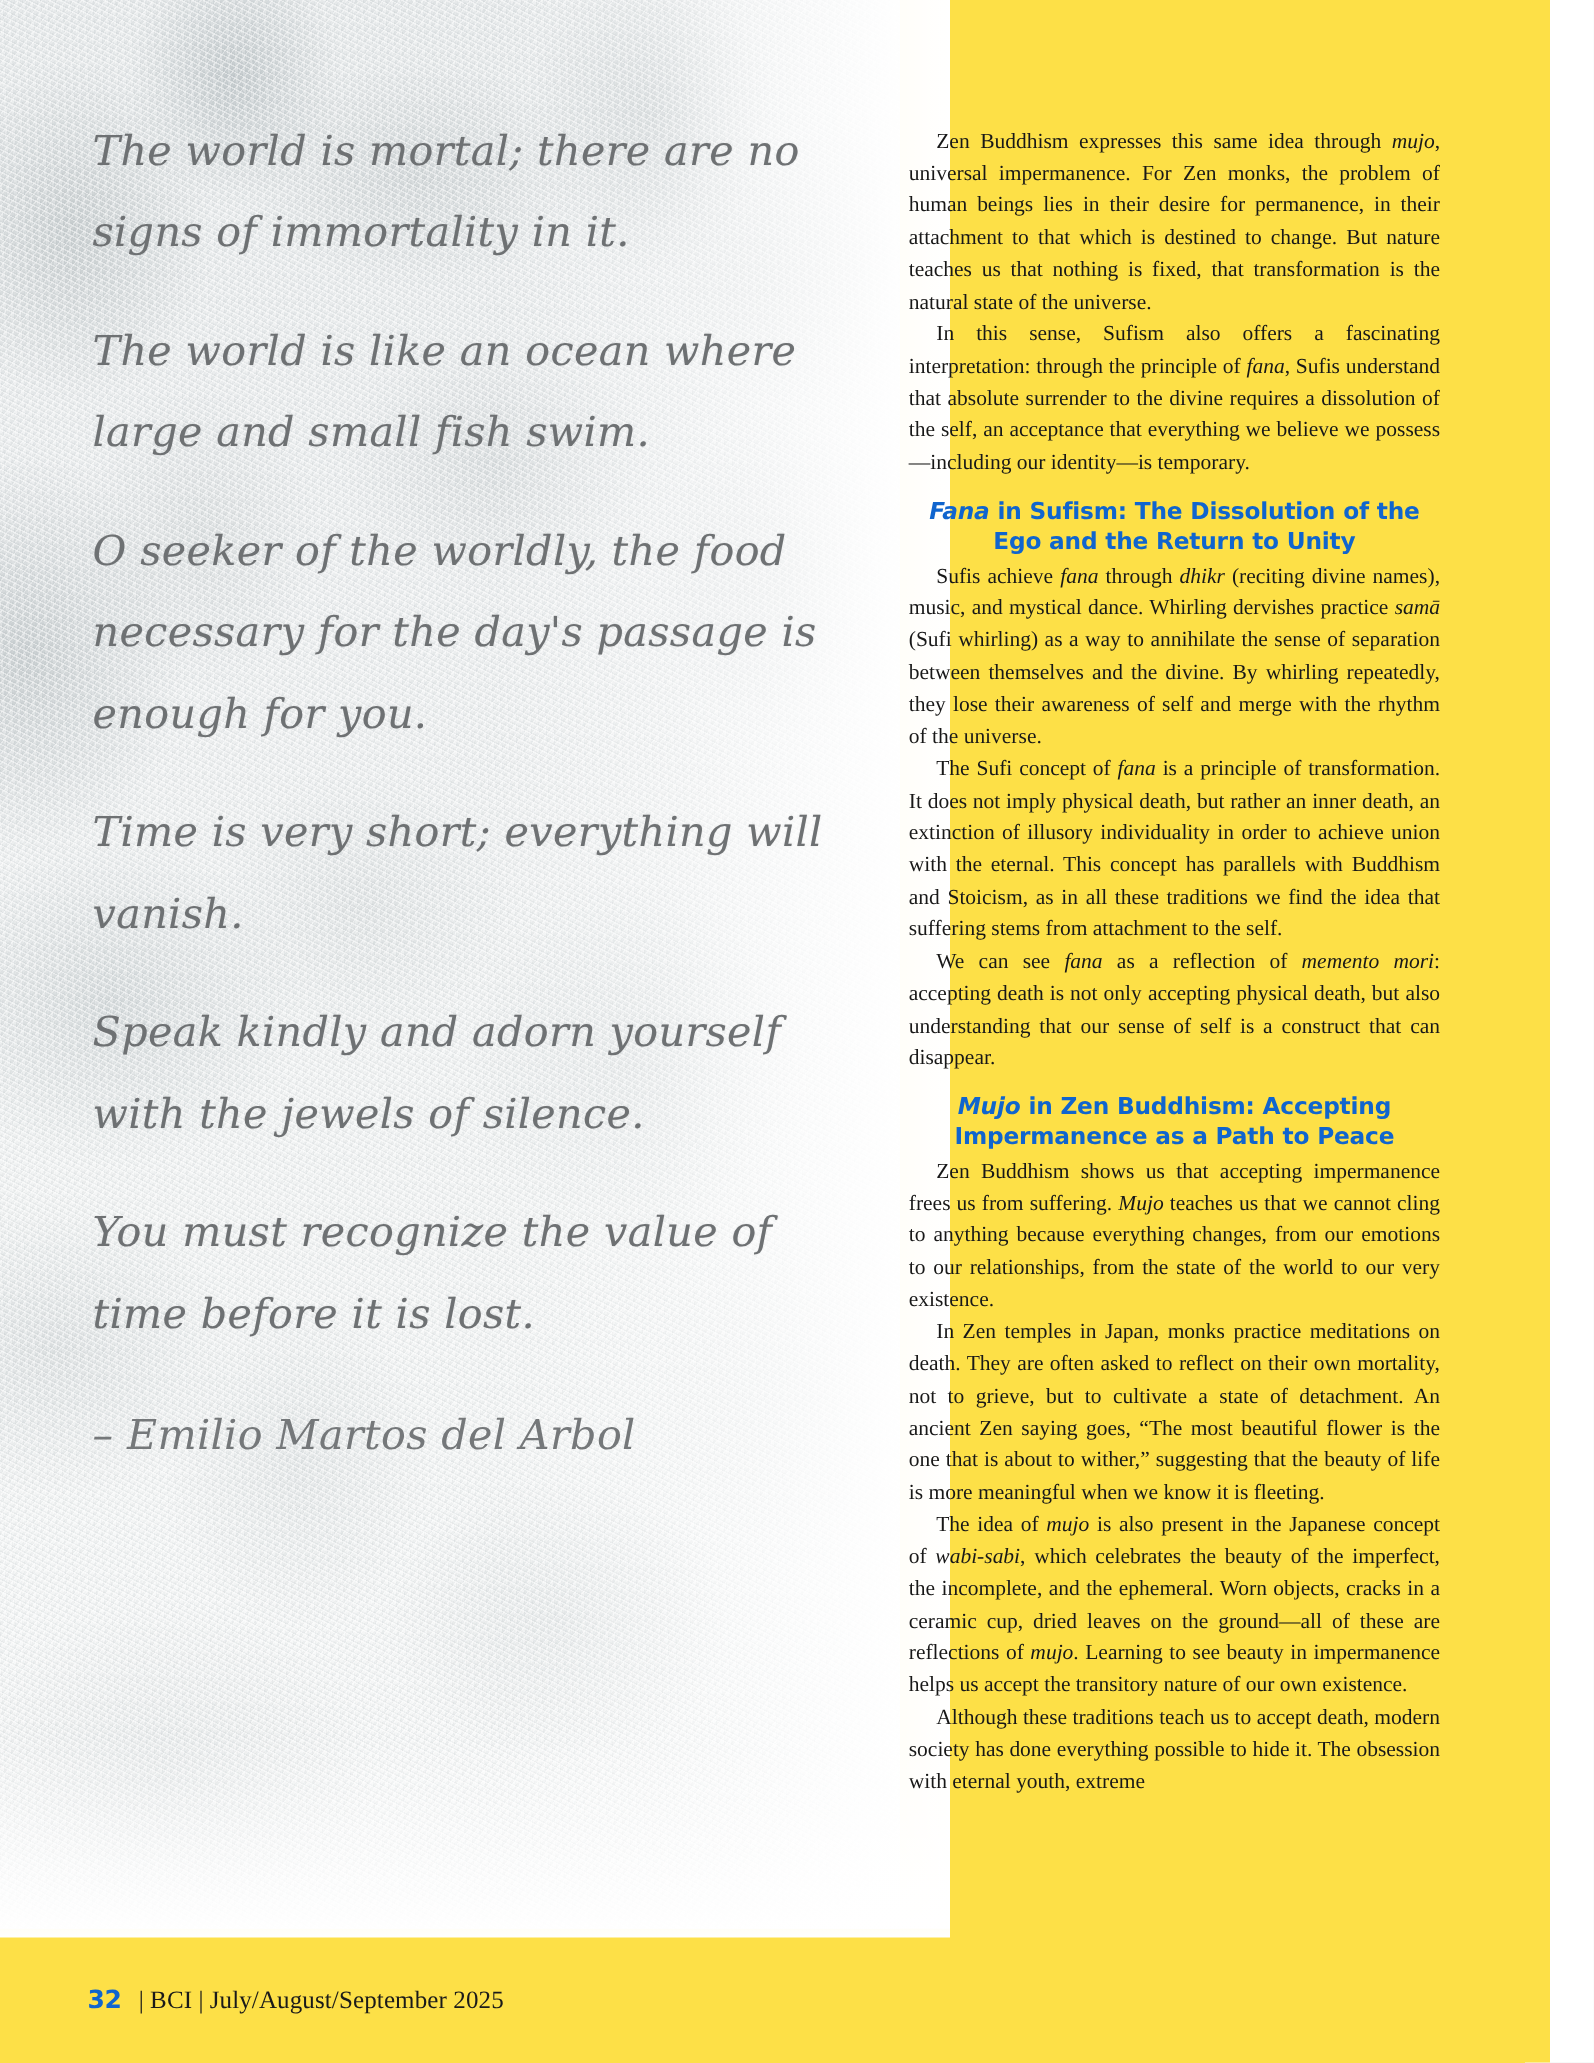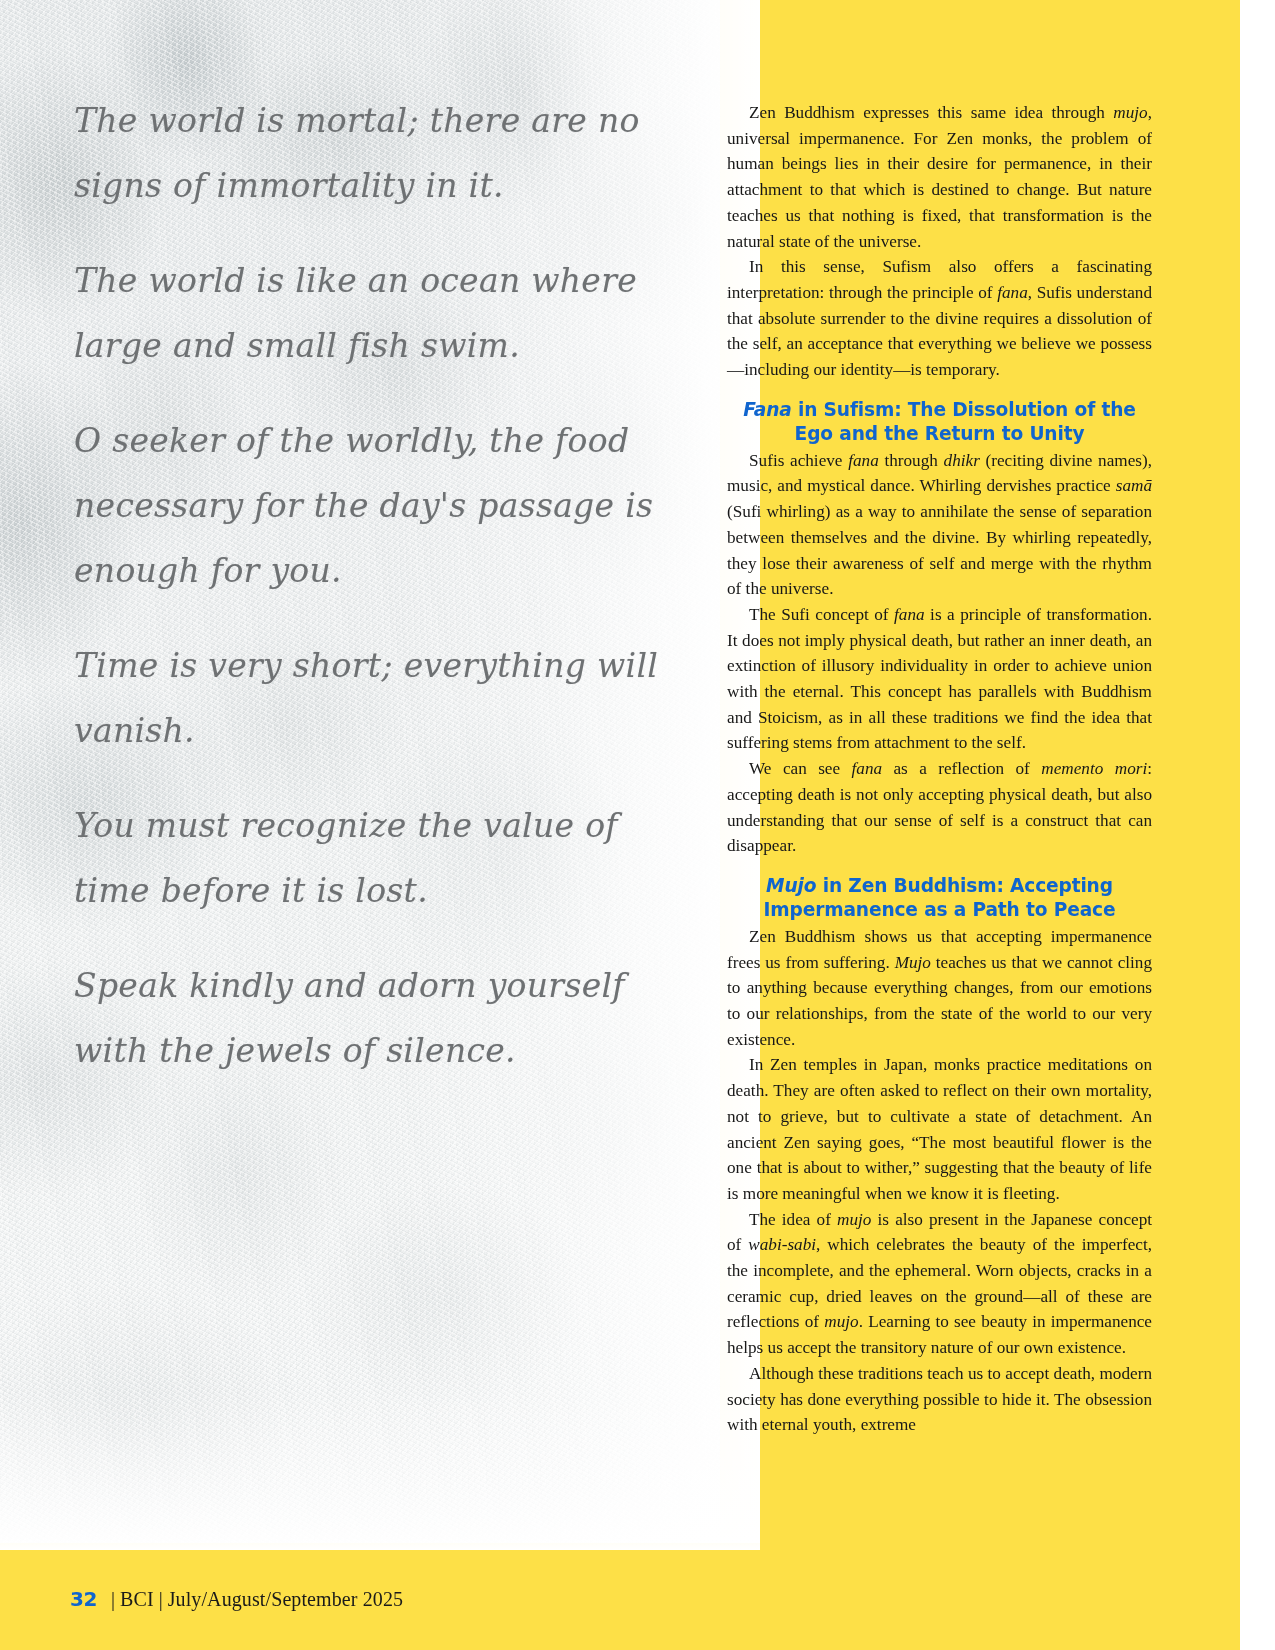--- a/index.html
+++ b/index.html
@@ -232,23 +232,24 @@
   <div class="texture-layer"></div>
   <div class="texture-fade"></div>
   <div class="texture-bottom-fade"></div>
 
   <div class="quote-column">
     <div class="quote-list">
         <div class="quote-block">The world is mortal; there are no signs of immortality in it.</div>
         <div class="quote-block">The world is like an ocean where large and small fish swim.</div>
         <div class="quote-block">O seeker of the worldly, the food necessary for the day's passage is enough for you.</div>
         <div class="quote-block">Time is very short; everything will vanish.</div>
+        <div class="quote-block">Speak kindly and adorn yourself with the jewels of silence.</div>
         <div class="quote-block">You must recognize the value of time before it is lost.</div>
-        <div class="quote-block">Speak kindly and adorn yourself with the jewels of silence.</div>
       </div>
+    <div class="attribution">– Emilio Martos del Arbol</div>
   </div>
 
   <div class="body-column">
       <div class="body-par">Zen Buddhism expresses this same idea through <em>mujo</em>, universal impermanence. For Zen monks, the problem of human beings lies in their desire for permanence, in their attachment to that which is destined to change. But nature teaches us that nothing is fixed, that transformation is the natural state of the universe.</div>
       <div class="body-par">In this sense, Sufism also offers a fascinating interpretation: through the principle of <em>fana</em>, Sufis understand that absolute surrender to the divine requires a dissolution of the self, an acceptance that everything we believe we possess—including our identity—is temporary.</div>
       <div class="section-head"><em>Fana</em> in Sufism: The Dissolution of the Ego and the Return to Unity</div>
       <div class="body-par">Sufis achieve <em>fana</em> through <em>dhikr</em> (reciting divine names), music, and mystical dance. Whirling dervishes practice <em>samā</em> (Sufi whirling) as a way to annihilate the sense of separation between themselves and the divine. By whirling repeatedly, they lose their awareness of self and merge with the rhythm of the universe.</div>
       <div class="body-par">The Sufi concept of <em>fana</em> is a principle of transformation. It does not imply physical death, but rather an inner death, an extinction of illusory individuality in order to achieve union with the eternal. This concept has parallels with Buddhism and Stoicism, as in all these traditions we find the idea that suffering stems from attachment to the self.</div>
       <div class="body-par">We can see <em>fana</em> as a reflection of <em>memento mori</em>: accepting death is not only accepting physical death, but also understanding that our sense of self is a construct that can disappear.</div>
       <div class="section-head"><em>Mujo</em> in Zen Buddhism: Accepting Impermanence as a Path to Peace</div>

